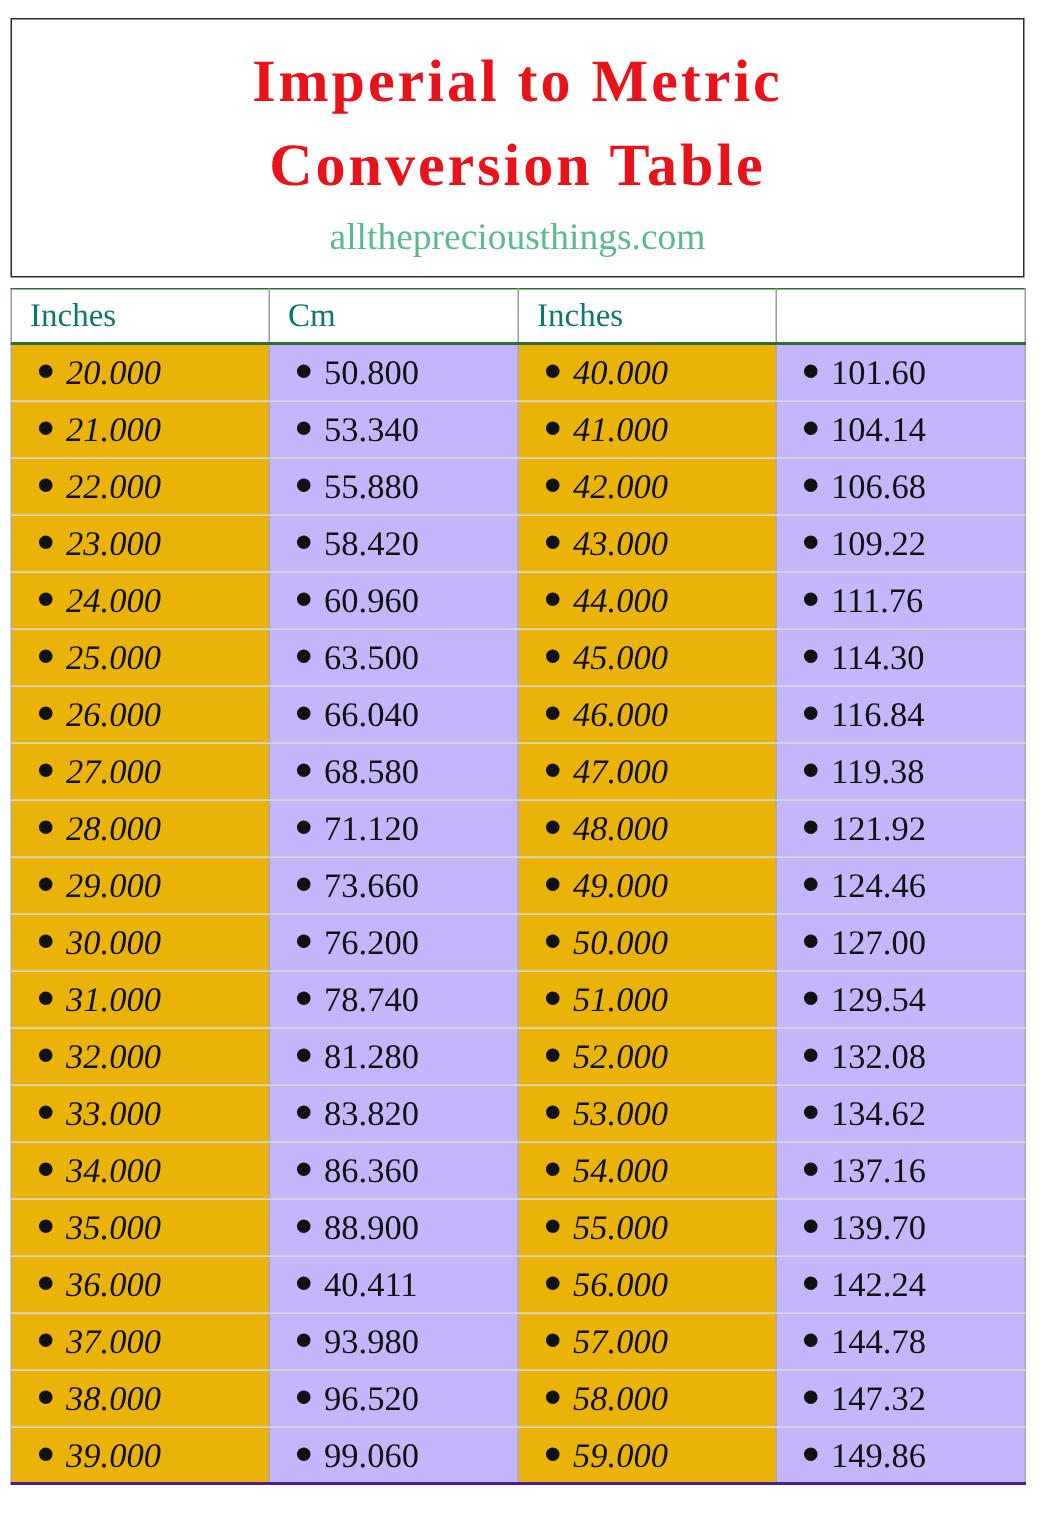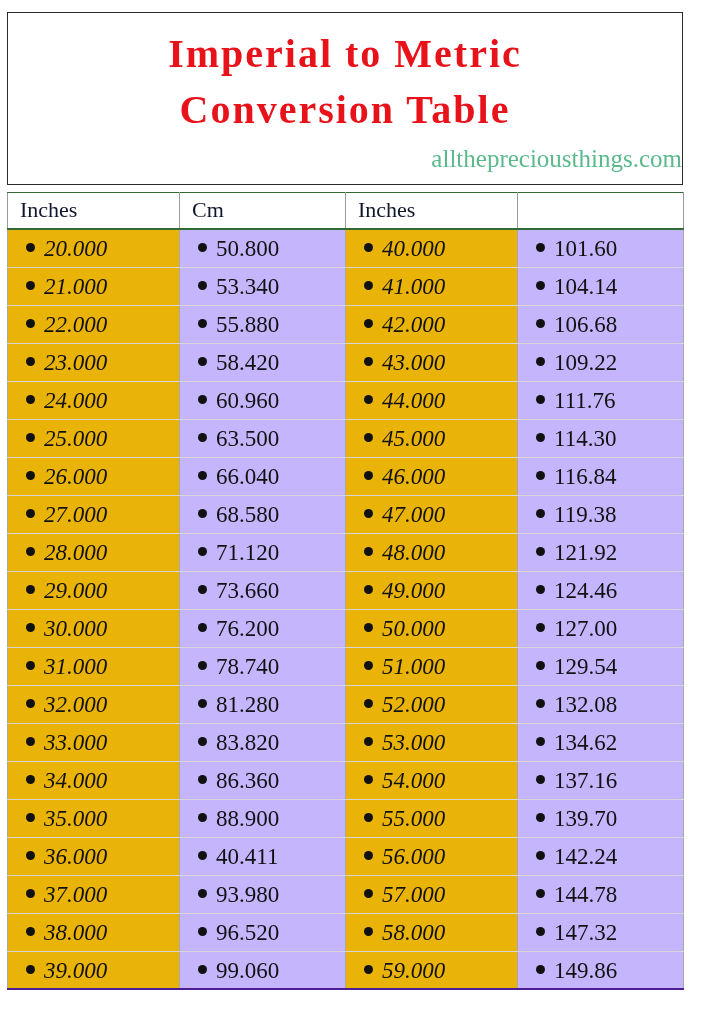--- a/index.html
+++ b/index.html
@@ -46,21 +46,20 @@
   }
   .title-line-2 {
     font-size: 40px;
     margin-top: 14px;
   }
   .site-credit {
     margin-top: 14px;
     color: #5bb98c;
     font-size: 25px;
     font-family: "Liberation Serif", serif;
-    text-align: right;
   }
 
   
   .conv-table {
     position: absolute;
     left: 7px;
     top: 192px;
     width: 676px;
     border-collapse: collapse;
     table-layout: fixed;
@@ -70,21 +69,21 @@
   .conv-table col.c2 { width: 166px; }
   .conv-table col.c3 { width: 172px; }
   .conv-table col.c4 { width: 166px; }
 
   .conv-table th {
     font-family: "Liberation Serif", serif;
     font-size: 22px;
     font-weight: normal;
     text-align: left;
     padding: 4px 0 5px 12px;
-    color: #0f172a;
+    color: #0f766e;
     background: #ffffff;
     border-left: 1px solid #9a9a9a;
     border-right: 1px solid #9a9a9a;
     border-top: 1px solid #2f6b33;
     border-bottom: 2px solid #2f6b33;
     height: 32px;
     box-sizing: border-box;
   }
   .conv-table td {
     font-family: "Liberation Serif", serif;

